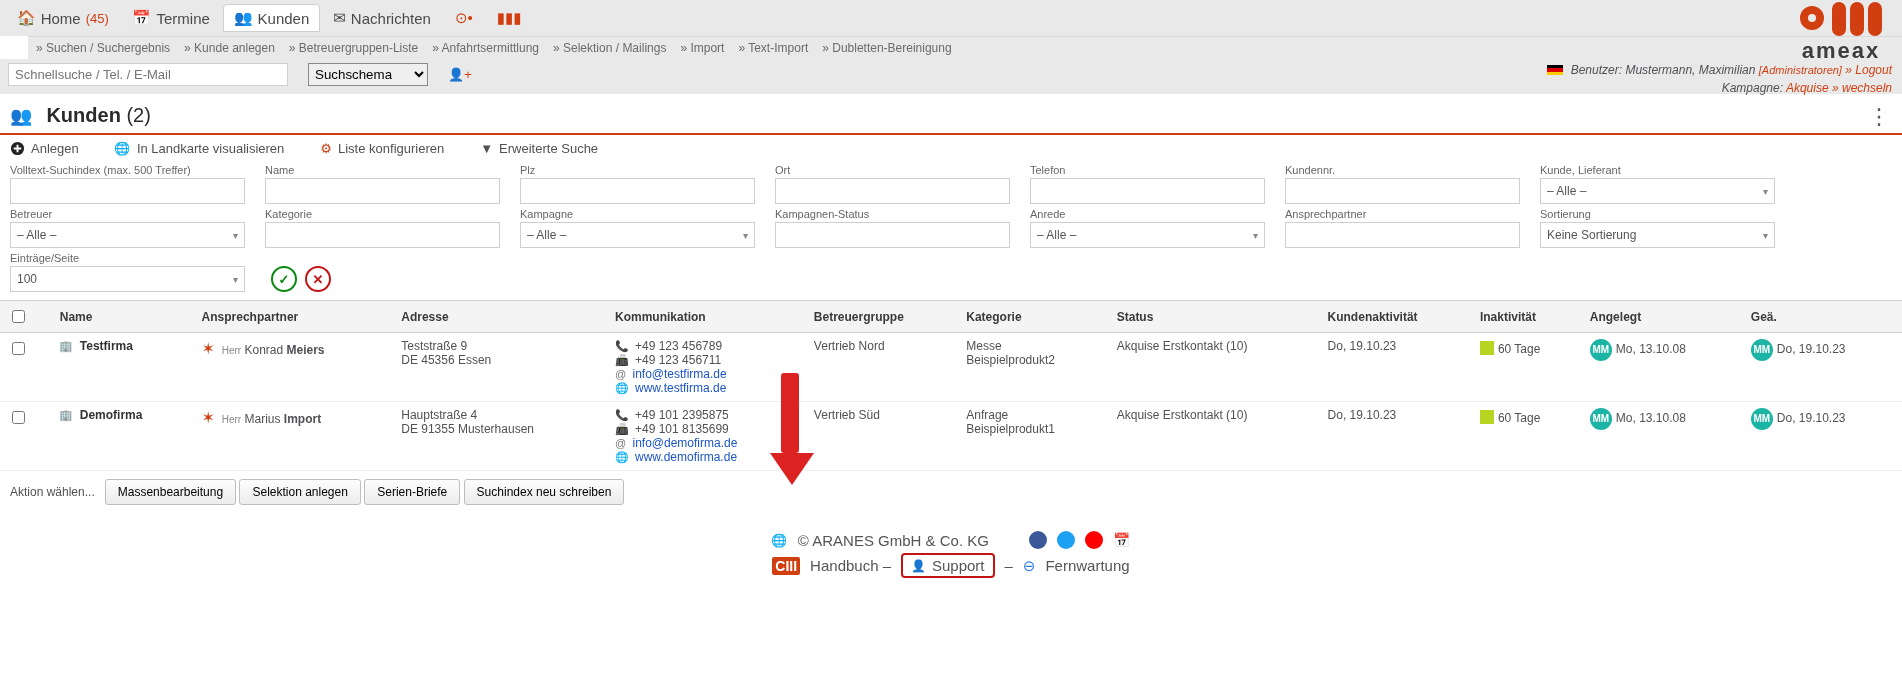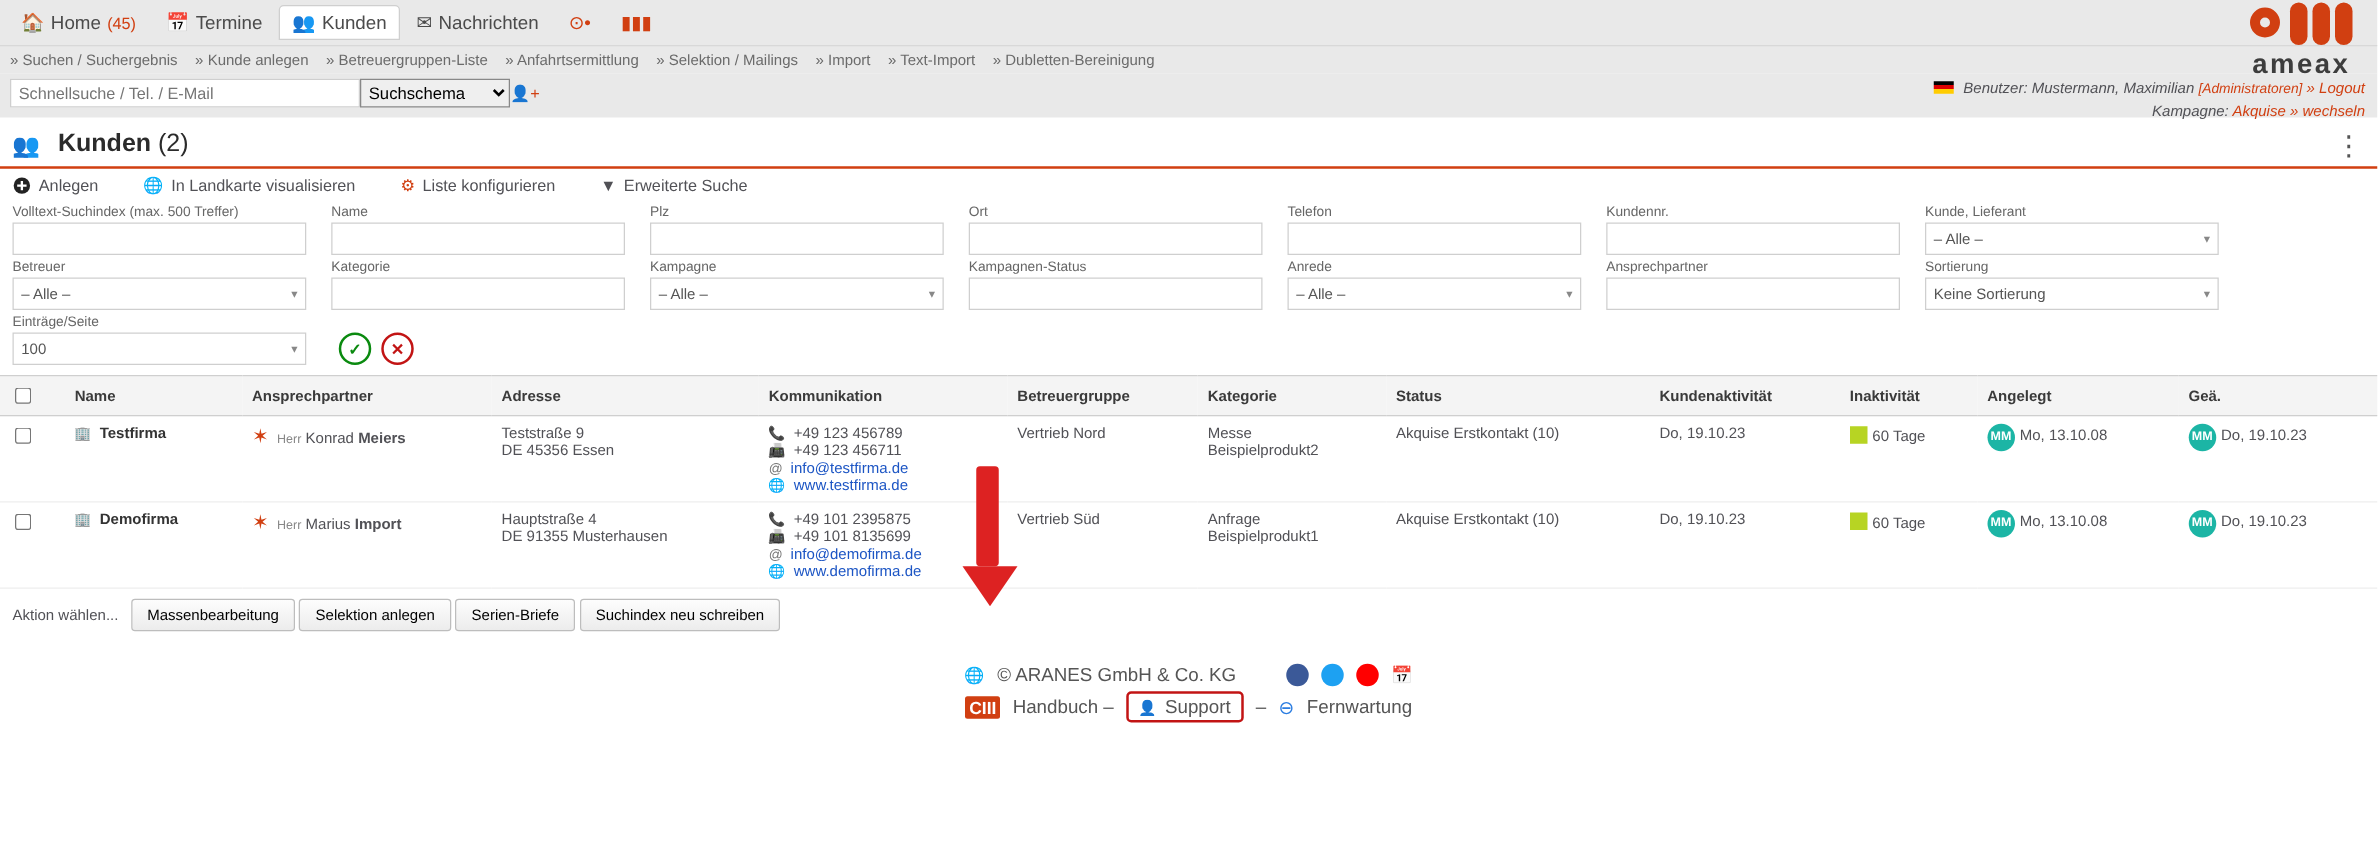--- a/index.html
+++ b/index.html
@@ -47,26 +47,27 @@
     cursor:pointer;
   }
   .tab.active { background:#fff; border-color:var(--grey-border); }
   .tab .cnt { color:var(--red); font-size:13px; }
   .subnav {
     background: var(--grey-bg);
     padding: 4px 8px 4px 8px;
     font-size:12px;
     display:flex; gap:14px; flex-wrap:wrap;
     border-top:1px solid #d8d8d8;
+    margin-left:28px;
   }
   .subnav span { color:#6b6b6b; cursor:pointer; }
   .searchrow {
     background: var(--grey-bg);
     padding: 4px 8px 8px 8px;
-    display:flex; align-items:center; gap:0;
+    display:flex; align-items:center; gap:20px;
     position:relative;
   }
   .searchrow input[type=text] {
     width:280px; padding:3px 6px; border:1px solid var(--grey-border); font-size:13px;
   }
   .searchrow select { width:120px; padding:2px; border:1px solid #888; }
   .userinfo {
     position:absolute; right:10px; top:2px; text-align:right; font-size:12px; line-height:1.5;font-style:italic;
   }
   .userinfo .flag { display:inline-block; width:16px; height:10px; background:linear-gradient(to bottom,#000 33%,#d00 33%,#d00 66%,#fc0 66%); margin-right:4px; position:relative; top:1px; }

